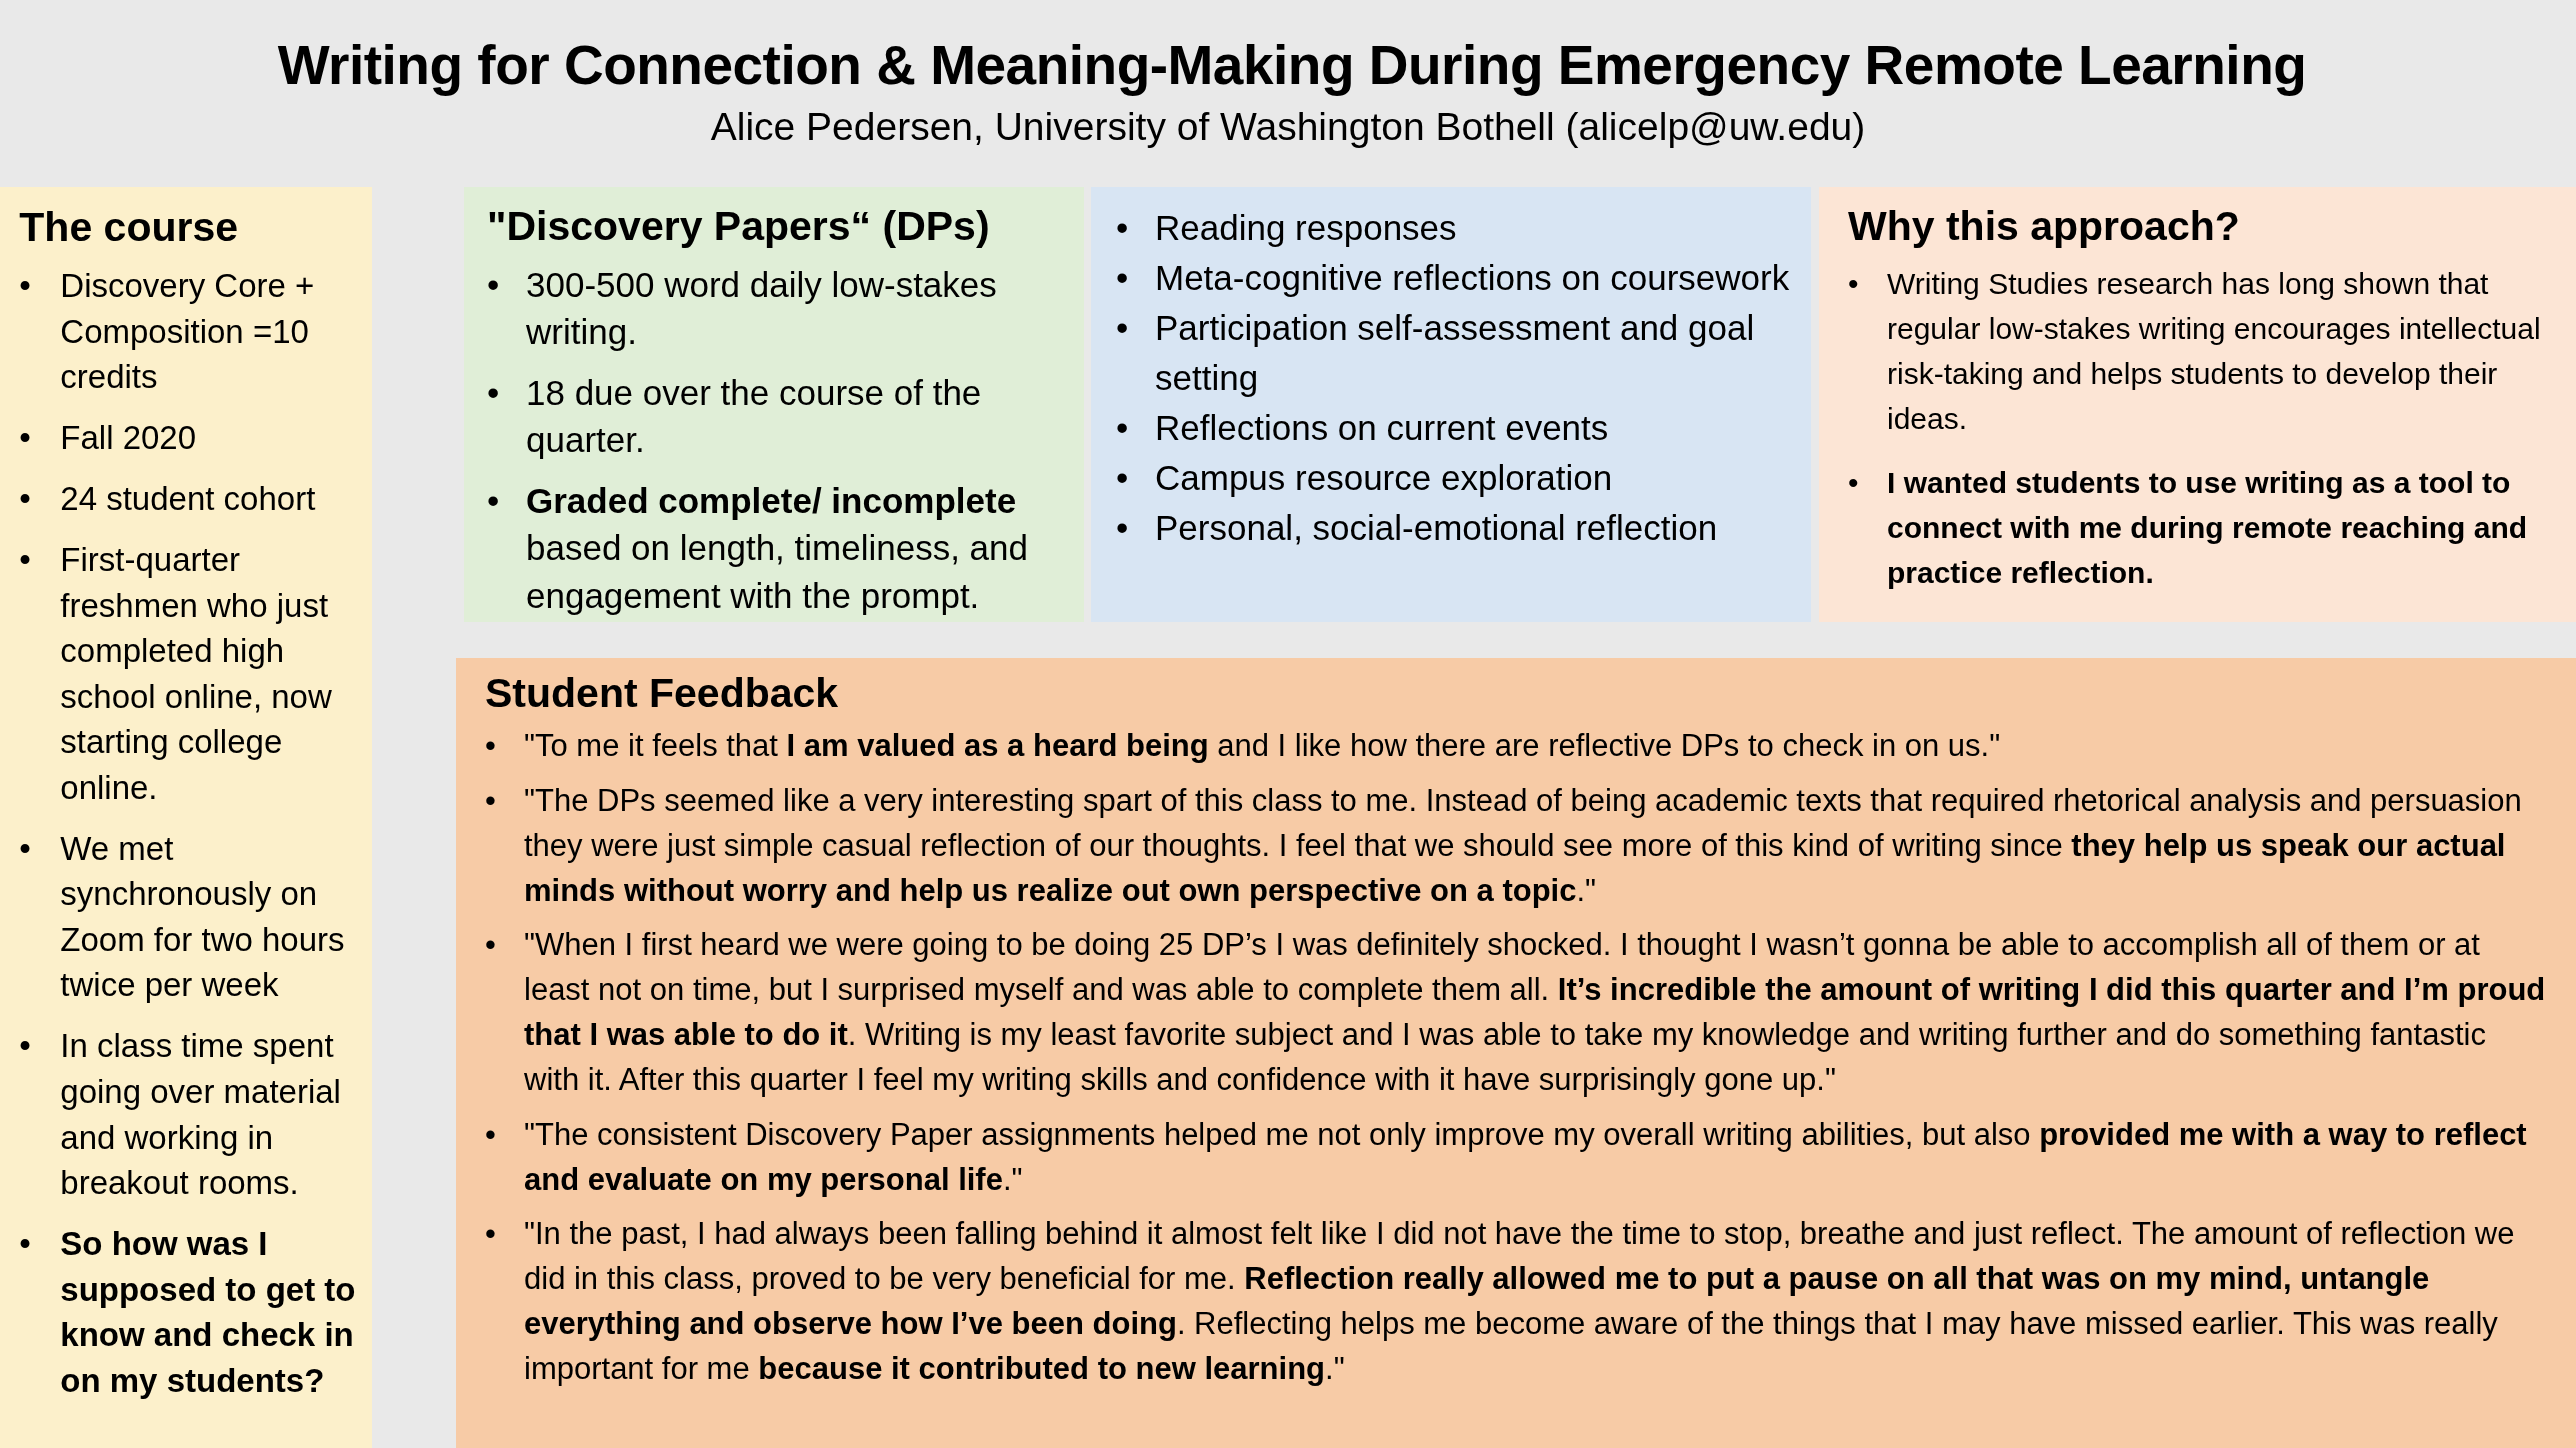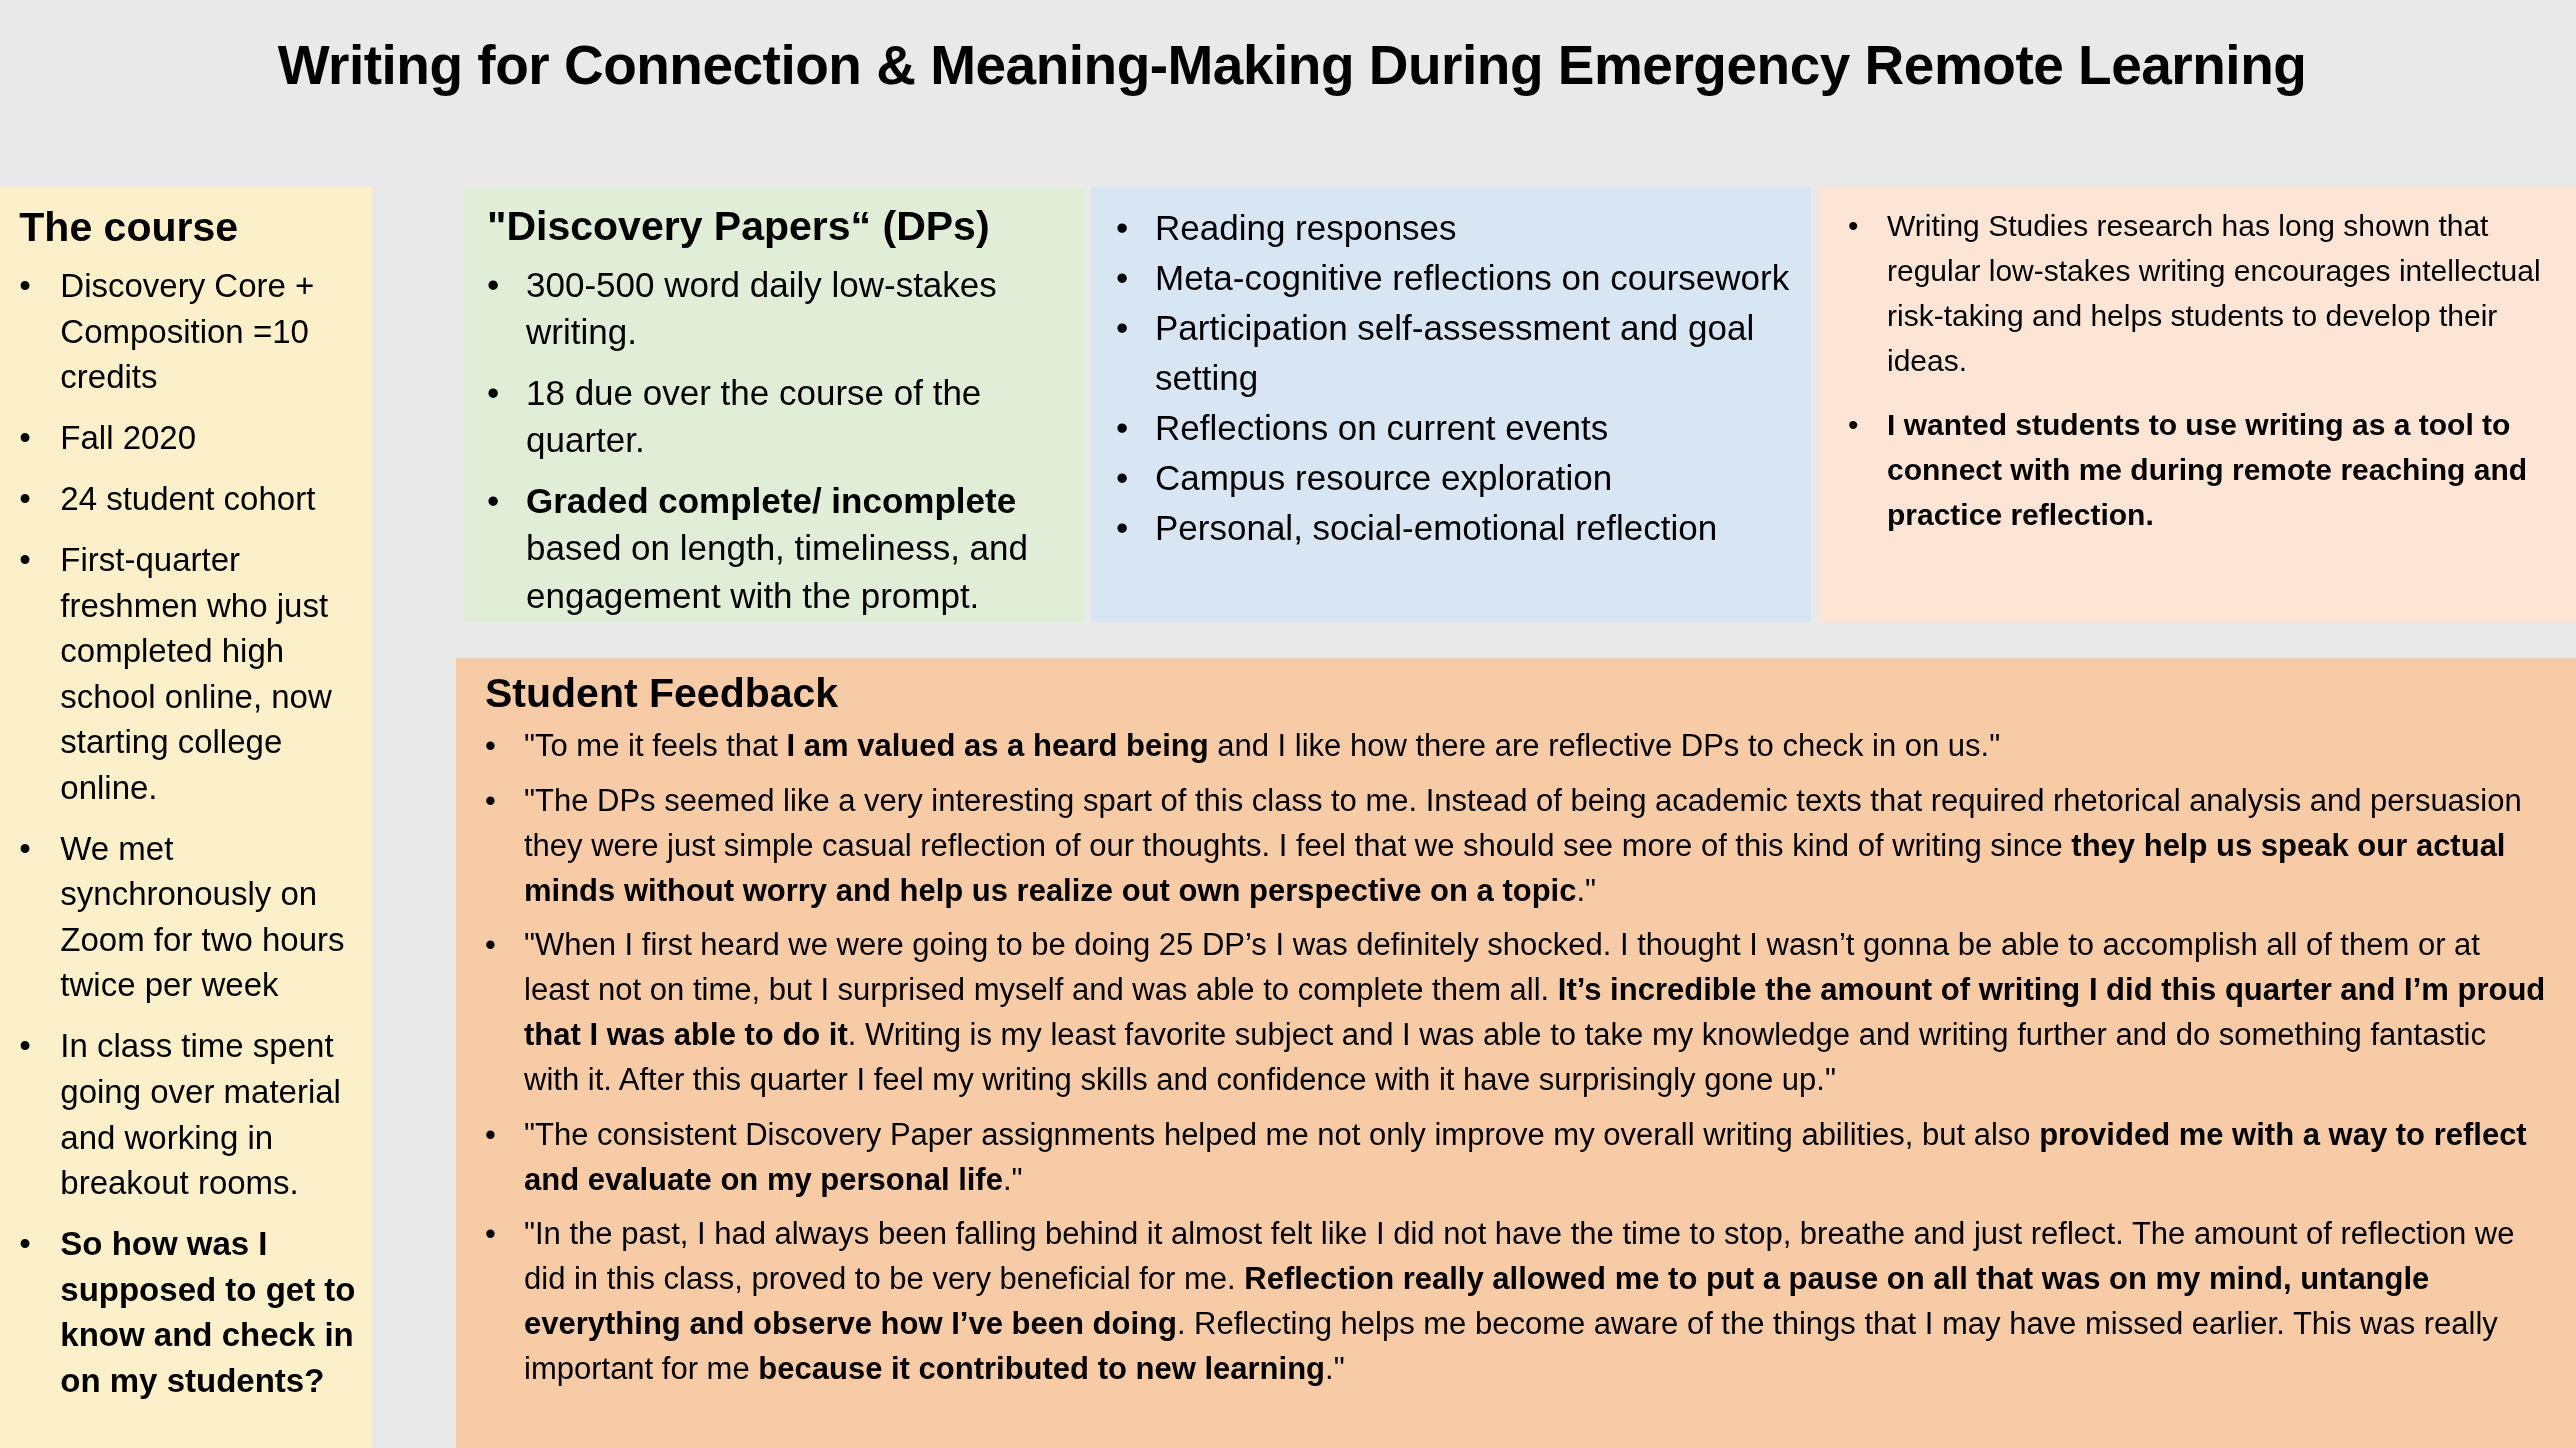--- a/index.html
+++ b/index.html
@@ -52,20 +52,21 @@
   .feedback    .bullets { font-size: 31px; line-height: 1.45; }
   .feedback    .bullets li + li { margin-top: 9.7px; }
 </style>
 </head>
 <body>
 
 <div class="poster">
 
   <header class="header">
     <h1>Writing for Connection &amp; Meaning-Making During Emergency Remote Learning</h1>
+    <div class="subtitle">Alice Pedersen, University of Washington Bothell (alicelp@uw.edu)</div>
   </header>
 
   <section class="col col-course">
     <h2>The course</h2>
     <ul class="bullets">
         <li>
           <span class="marker">•</span>
           <span class="content"><span>Discovery Core + Composition =10 credits</span></span>
         </li>
         <li>
@@ -136,20 +137,21 @@
           <span class="content"><span>Campus resource exploration</span></span>
         </li>
         <li>
           <span class="marker">•</span>
           <span class="content"><span>Personal, social-emotional reflection</span></span>
         </li>
       </ul>
   </section>
 
   <section class="col col-why">
+    <h2>Why this approach?</h2>
     <ul class="bullets">
         <li>
           <span class="marker">•</span>
           <span class="content"><span>Writing Studies research has long shown that regular low-stakes writing encourages intellectual risk-taking and helps students to develop their ideas.</span></span>
         </li>
         <li>
           <span class="marker">•</span>
           <span class="content"><span class="b">I wanted students to use writing as a tool to connect with me during remote reaching and practice reflection.</span></span>
         </li>
       </ul>

